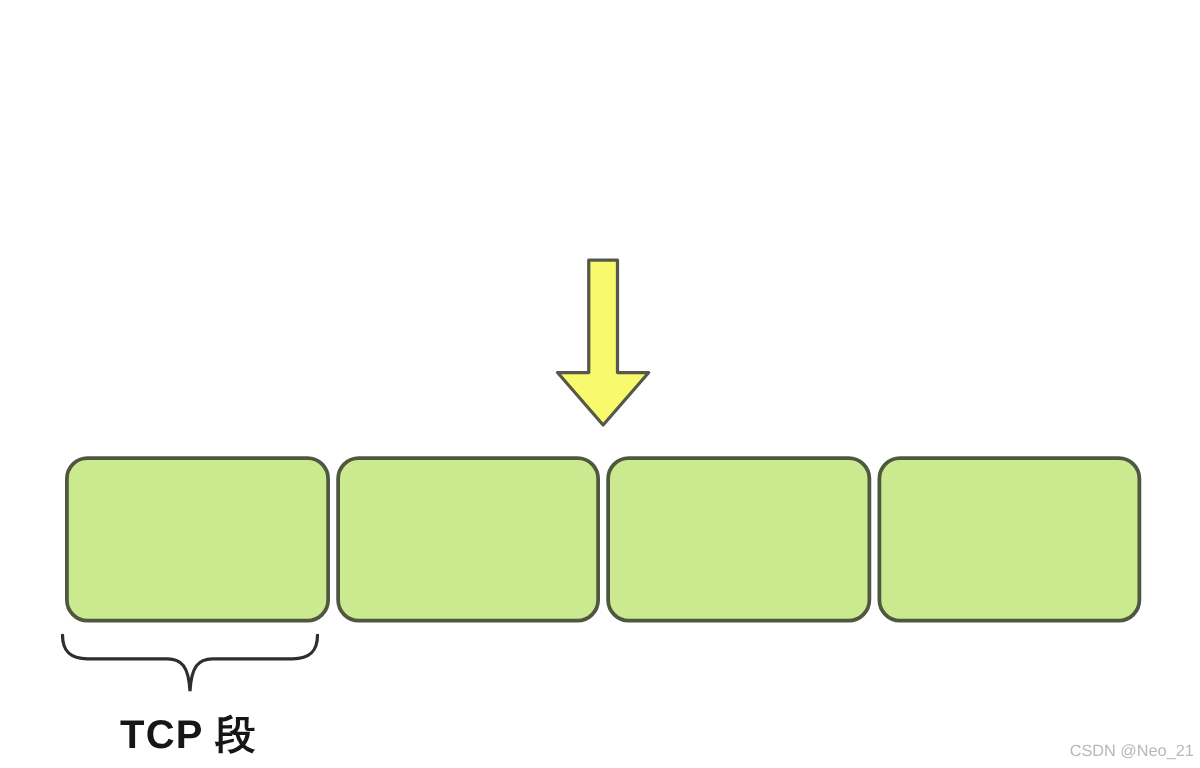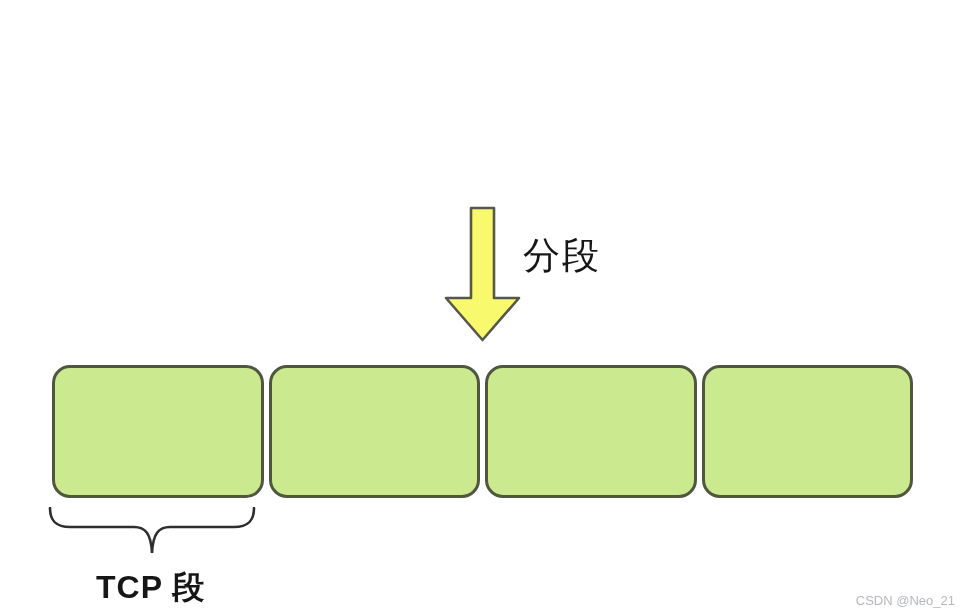--- a/index.html
+++ b/index.html
@@ -88,21 +88,20 @@
 </head>
 <body>
 
 <div class="stage">
 
 
   <svg class="arrow-svg" viewBox="0 0 77 136" xmlns="http://www.w3.org/2000/svg">
     <polygon points="27,2 50,2 50,92 75,92 38.5,134 2,92 27,92" fill="var(--arrow-fill, #f8f96d)" stroke="var(--arrow-border, #56584a)" stroke-width="2.6" stroke-linejoin="round"></polygon>
   </svg>
 
-  <div class="arrow-label">分段</div>
 
   <div class="segments-row">
       <div class="segment"></div>
       <div class="segment"></div>
       <div class="segment"></div>
       <div class="segment"></div>
     </div>
 
   <svg class="brace-svg" viewBox="0 0 208 48" xmlns="http://www.w3.org/2000/svg">
     <path d="M 2,1 C 2,14 8,20 22,20 L 86,20 C 97,20 103,26 104,46

